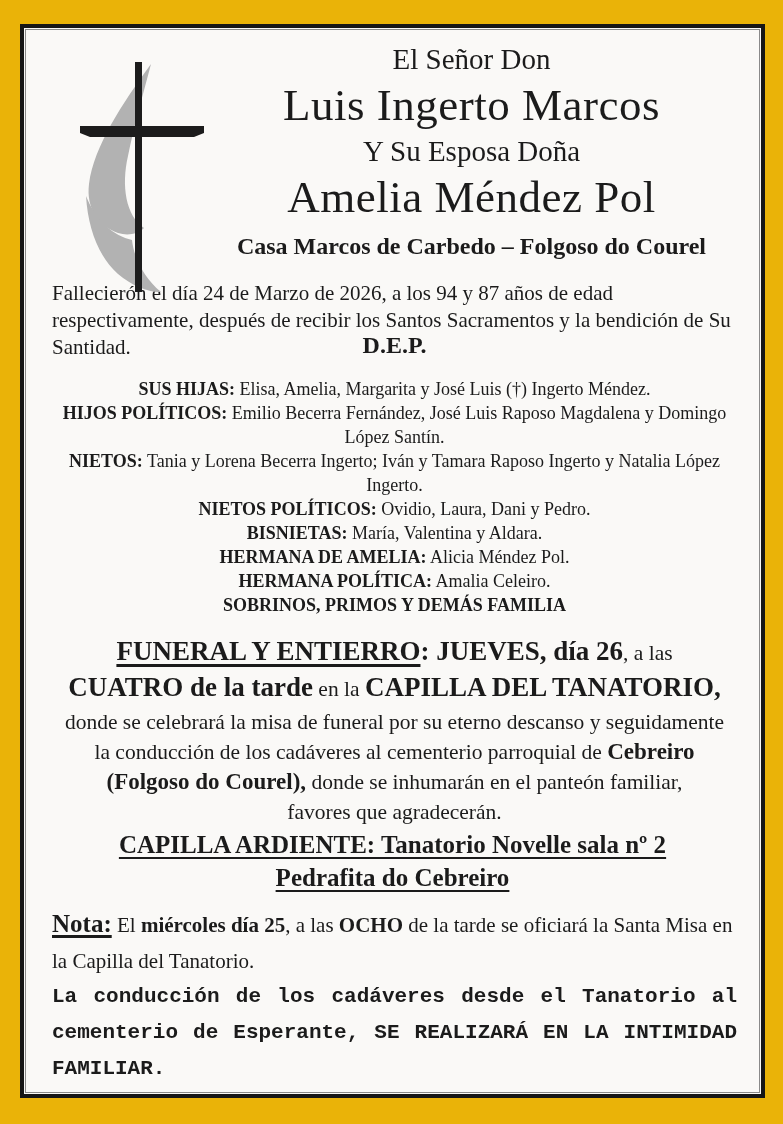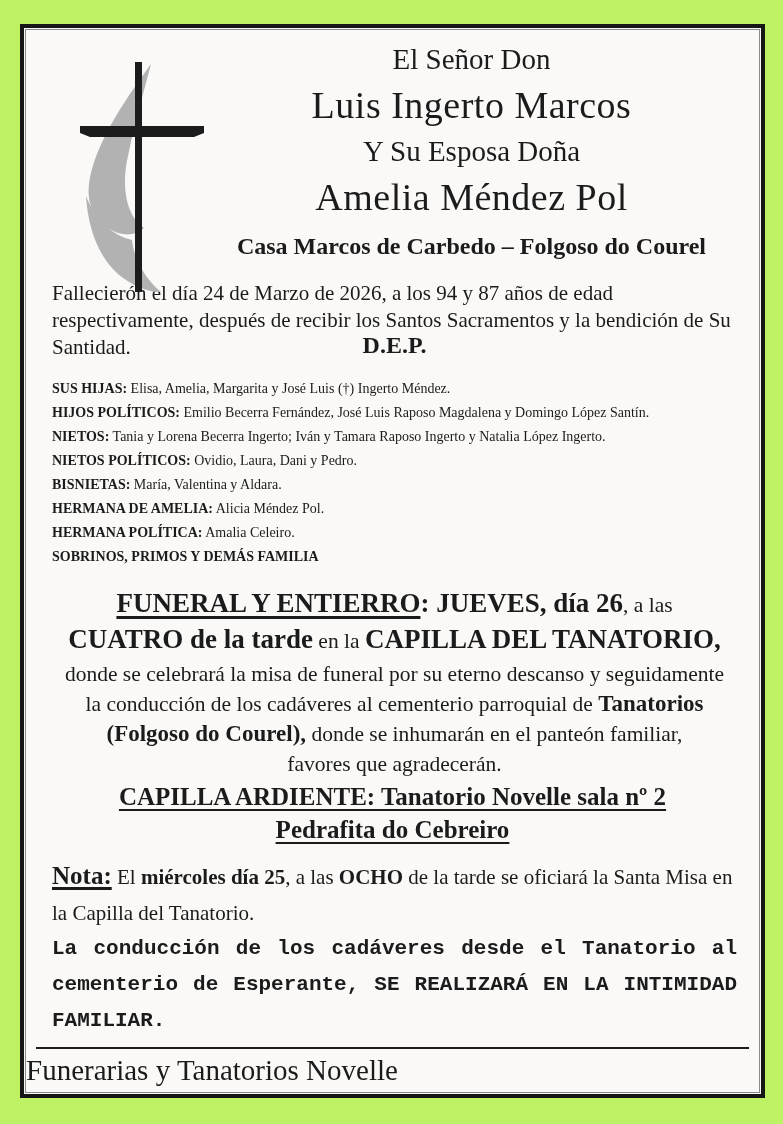--- a/index.html
+++ b/index.html
@@ -3,44 +3,44 @@
 <meta charset="utf-8">
 <style>
   html,body{
     margin:0; padding:0;
     width:783px; height:1124px;
     background:#f3f2f0;
     font-family:"Liberation Serif","DejaVu Serif",serif;
     color:#1b1b1b;
     overflow:hidden;
   }
-  .page{ position:relative; width:783px; height:1124px; background:#bef264; }
+  .page{ position:relative; width:783px; height:1124px; background:#eab308; }
   .border-outer{
     position:absolute; left:20px; top:24px; right:18px; bottom:26px;
     border:4px solid #161616; background:#faf9f7;
   }
   .border-inner{
     position:absolute; left:1px; top:1px; right:1px; bottom:1px;
     border:1px solid #8a8a8a;
     overflow:hidden;
   }
   
   .logo{ position:absolute; left:28px; top:26px; width:152px; height:242px; }
   
   .header{ margin:10px 10px 0 168px; text-align:center; }
   .honorific{ font-size:29px; line-height:38px; }
-  .name{ font-size:38px; line-height:54px; font-weight:400; margin:0; letter-spacing:.5px; }
+  .name{ font-size:45px; line-height:54px; font-weight:400; margin:0; letter-spacing:.5px; }
   .house{ font-size:24px; line-height:40px; font-weight:700; margin-top:2px; }
   
   .obituary{ margin:14px 22px 0 26px; font-size:21px; line-height:27px; }
   .ob-line3{ position:relative; }
   .dep{ position:absolute; left:50%; transform:translateX(-50%);
         font-weight:700; font-size:24px; top:-2px; }
   
-  .family{ margin:16px 22px 0 26px; font-size:14px; line-height:24px; }
+  .family{ margin:16px 22px 0 26px; font-size:18px; line-height:24px;text-align:center; }
   .fam b{ font-weight:700; }
   
   .funeral{ margin:18px 22px 0 26px;text-align:center; }
   .fl{ line-height:33px; }
   .fl.small{ line-height:30px; font-size:21.5px; }
   .bb{ font-weight:700; font-size:27px; }
   .bu{ font-weight:700; font-size:27px; text-decoration:underline; text-decoration-thickness:2.5px; text-underline-offset:4px; }
   .mb{ font-weight:700; font-size:23px; }
   .rg{ font-size:21.5px; }
   
@@ -94,21 +94,21 @@
         <div class="fam"><b>BISNIETAS:</b><span> María, Valentina y Aldara.</span></div>
         <div class="fam"><b>HERMANA DE AMELIA:</b><span> Alicia Méndez Pol.</span></div>
         <div class="fam"><b>HERMANA POLÍTICA:</b><span> Amalia Celeiro.</span></div>
         <div class="fam"><b>SOBRINOS, PRIMOS Y DEMÁS FAMILIA</b><span></span></div>
       </section>
 
       <section class="funeral">
         <div class="fl"><span class="bu">FUNERAL Y ENTIERRO</span><span class="bb">: </span><span class="bb">JUEVES, día 26</span><span class="rg">, a las</span></div>
         <div class="fl"><span class="bb">CUATRO de la tarde</span><span class="rg"> en la </span><span class="bb">CAPILLA DEL TANATORIO,</span></div>
         <div class="fl small">donde se celebrará la misa de funeral por su eterno descanso y seguidamente</div>
-        <div class="fl small"><span class="rg">la conducción de los cadáveres al cementerio parroquial de </span><span class="mb">Tanatorios</span></div>
+        <div class="fl small"><span class="rg">la conducción de los cadáveres al cementerio parroquial de </span><span class="mb">Cebreiro</span></div>
         <div class="fl small"><span class="mb">(Folgoso do Courel),</span><span class="rg"> donde se inhumarán en el panteón familiar,</span></div>
         <div class="fl small">favores que agradecerán.</div>
       </section>
 
       <section class="capilla">
         <div><span class="und">CAPILLA ARDIENTE: Tanatorio Novelle sala nº 2</span></div>
         <div><span class="und">Pedrafita do Cebreiro</span></div>
       </section>
 
       <section class="nota">

